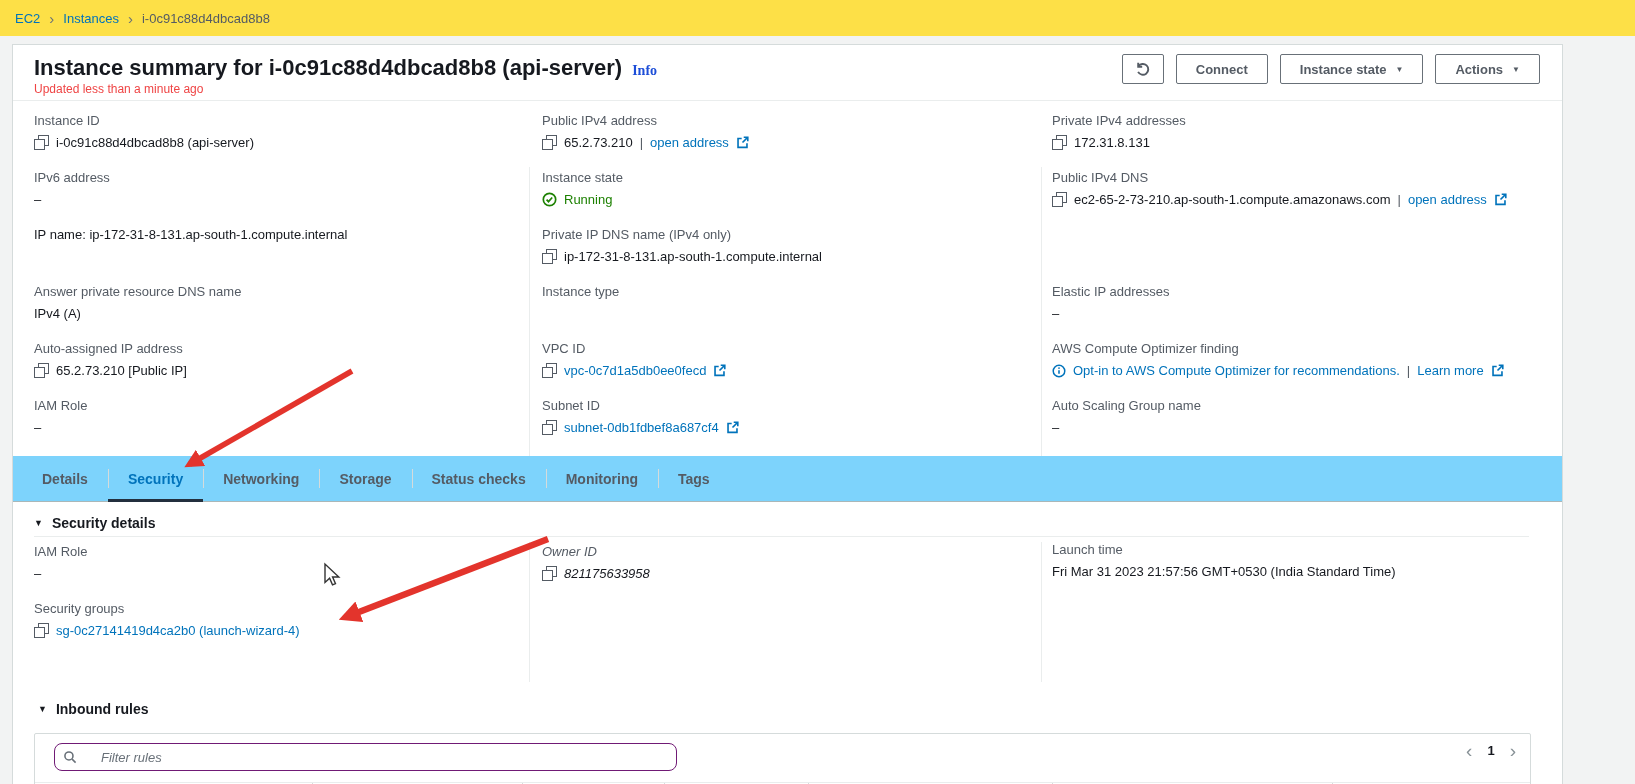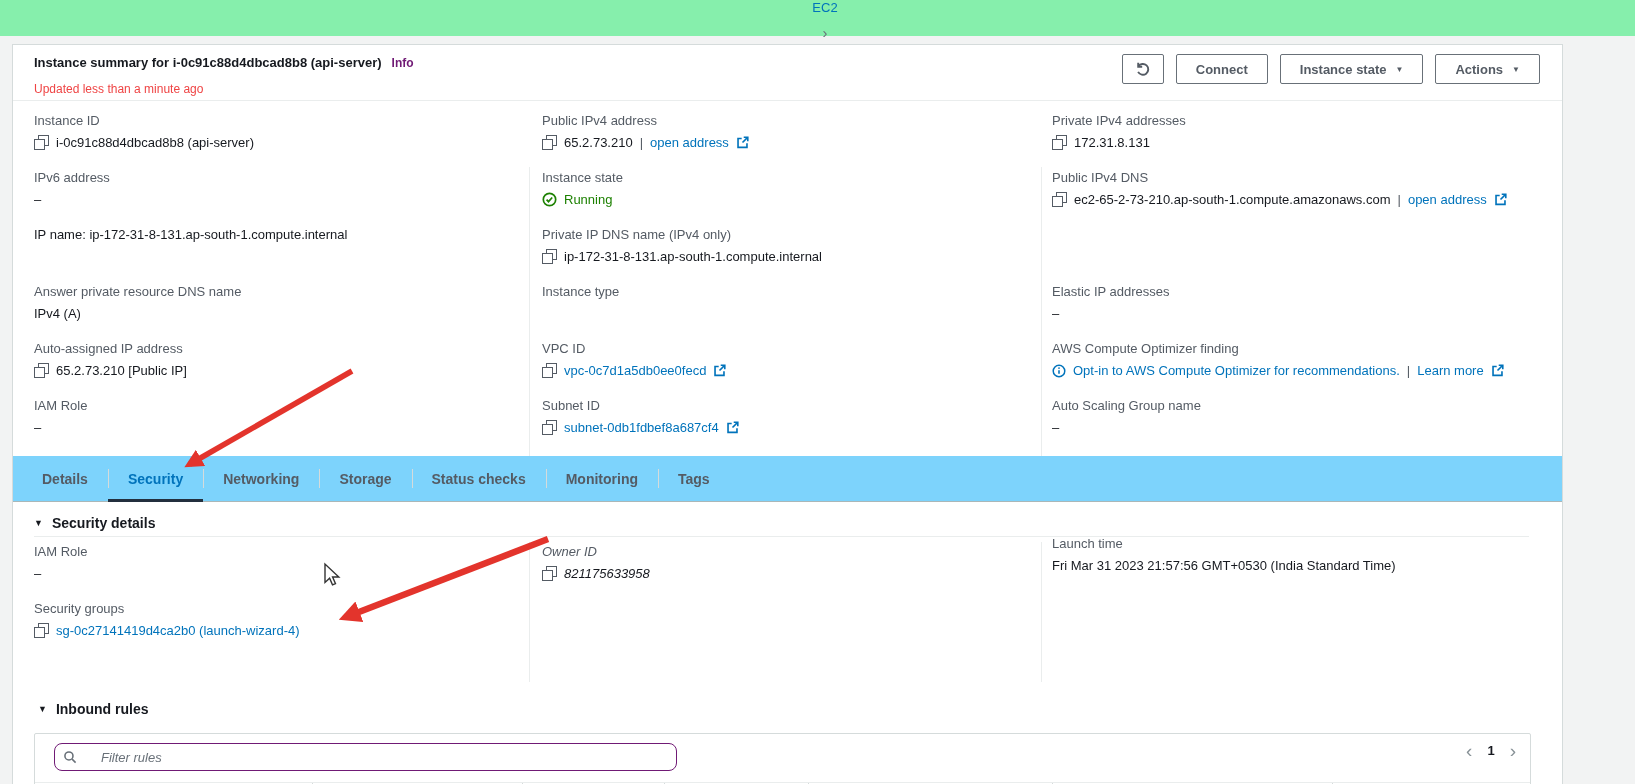--- a/index.html
+++ b/index.html
@@ -1,32 +1,32 @@
 <!DOCTYPE html>
 <html><head>
 <meta charset="utf-8">
 <style>
   * { box-sizing: border-box; margin: 0; padding: 0; }
   html,body { width:1635px; height:784px; overflow:hidden; }
   body { position:relative; background:#f2f3f3; font-family:"Liberation Sans", sans-serif; font-size:13px; color:#16191f; }
 
   
-  .bc-bar { position:absolute; top:0; left:0; right:0; height:36px; background:#86efac; display:flex; align-items:center; padding-left:15px; gap:9px;flex-direction:column; }
+  .bc-bar { position:absolute; top:0; left:0; right:0; height:36px; background:#fde047; display:flex; align-items:center; padding-left:15px; gap:9px; }
   .bc-link { color:#0073bb; text-decoration:none; cursor:pointer; }
   .bc-sep { color:#687078; font-size:15px; line-height:1; padding-top:1px; }
   .bc-current { color:#545b64; }
 
   
   .panel { position:absolute; left:12px; top:44px; width:1551px; height:740px; background:#fff; border:1px solid #d5dbdb; border-bottom:none; overflow:hidden; }
 
   
   .panel-header { position:absolute; top:0; left:0; right:0; height:56px; border-bottom:1px solid #eaeded; background:#fff; }
   .title-row { position:absolute; left:21px; top:10px; display:flex; align-items:baseline; gap:10px; }
-  .page-title { font-size:13px; font-weight:700; color:#16191f; }
-  .info-link { font-size:12px; font-weight:700; color:#701a75; cursor:pointer; }
+  .page-title { font-size:22px; font-weight:700; color:#16191f; }
+  .info-link { font-size:14px; font-weight:700; color:#1d4ed8; cursor:pointer;font-family:Liberation Serif, serif; }
   .updated { position:absolute; left:21px; top:37px; font-size:12px; color:#ef4444; }
   .hdr-buttons { position:absolute; right:22px; top:9px; display:flex; gap:12px; }
   .btn { height:30px; background:#fff; border:1px solid #687078; border-radius:2px; color:#545b64; font-weight:700; font-size:13px; display:inline-flex; align-items:center; justify-content:center; gap:9px; padding:0 19px; cursor:pointer; }
   .btn.icon-only { width:42px; padding:0; }
   .caret { font-size:8px; line-height:1; padding-top:1px; }
 
   
   .summary { position:absolute; top:56px; left:0; right:0; height:355px; display:grid; grid-template-columns:508px 510px 1fr; grid-auto-rows:57px; padding:12px 0 0 21px; }
   .col-div { position:absolute; width:1px; background:#eaeded; }
   .sum-div1 { left:516px; top:66px; height:332px; }
@@ -324,21 +324,21 @@
         <a class="link">sg-0c27141419d4ca2b0 (launch-wizard-4)</a>
       </div>
     </div>
     <div class="sd-field" style="left:529px; top:42px;font-style:italic;">
       <div class="f-label">Owner ID</div>
       <div class="f-value">
         <span class="i-copy"></span>
         <span>821175633958</span>
       </div>
     </div>
-    <div class="sd-field" style="left:1039px; top:34px;">
+    <div class="sd-field" style="left:1039px; top:40px;">
       <div class="f-label">Launch time</div>
       <div class="f-value">
           <span>Fri Mar 31 2023 21:57:56 GMT+0530 (India Standard Time)</span>
         </div>
     </div>
   </div>
 
   <div class="inbound">
     <div class="section-title">
       <span class="tri">▼</span>

